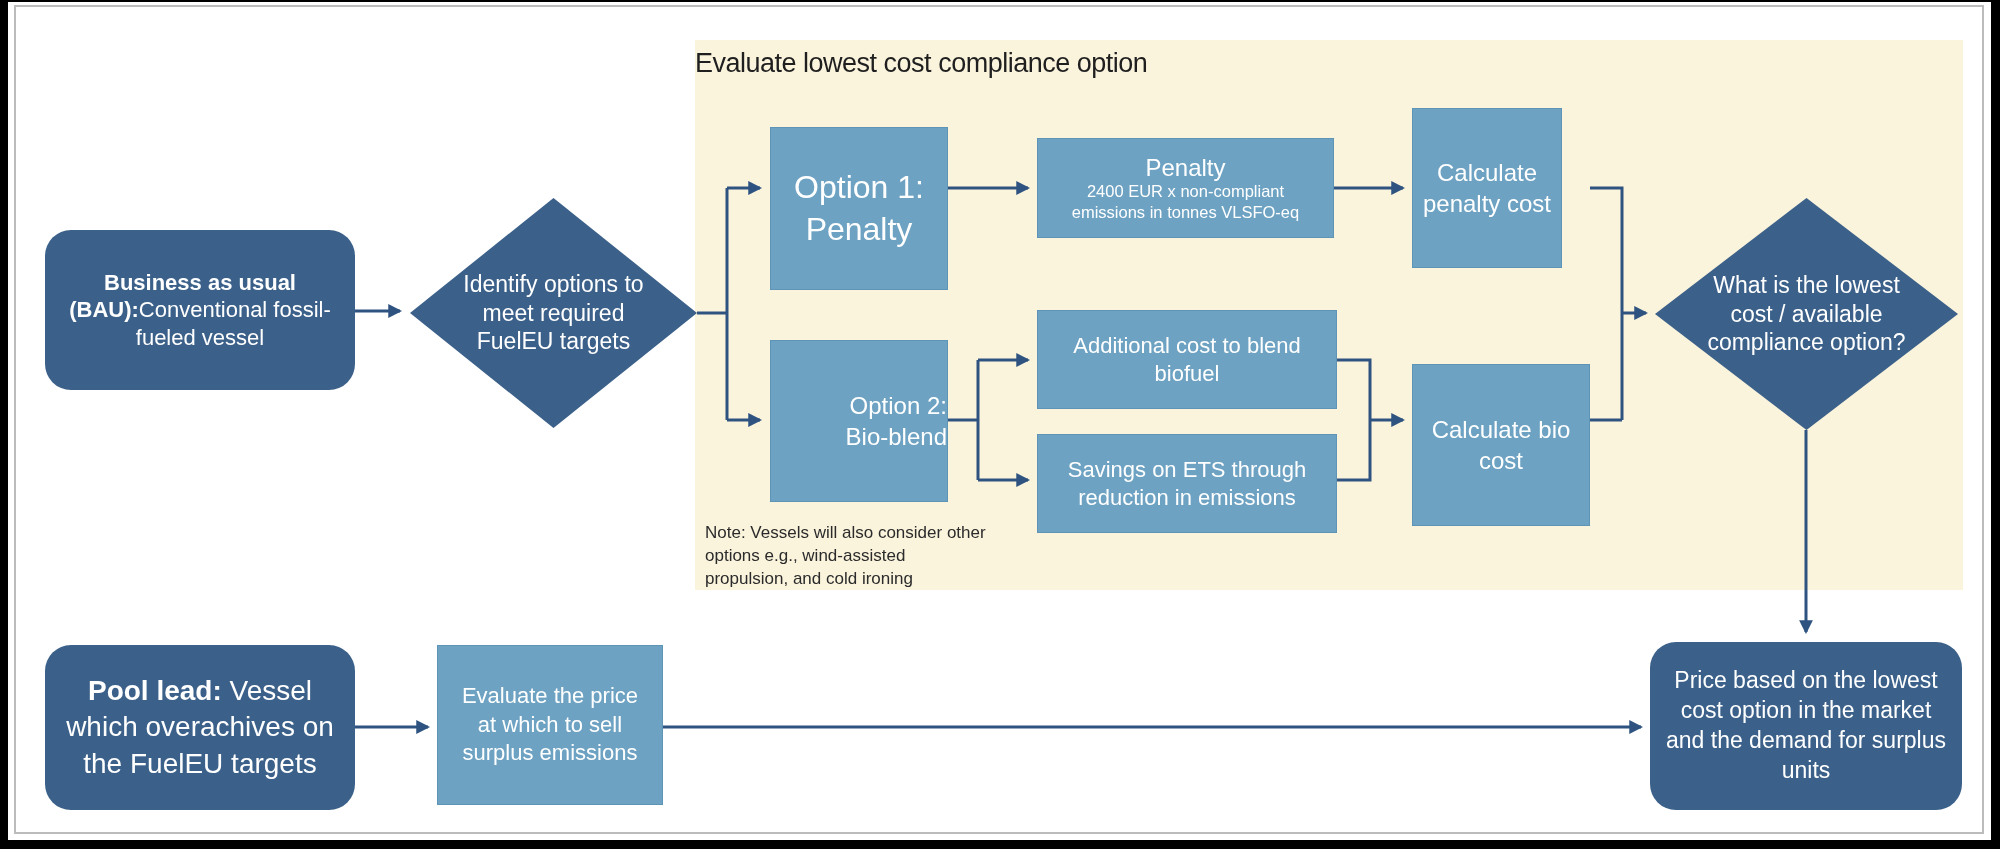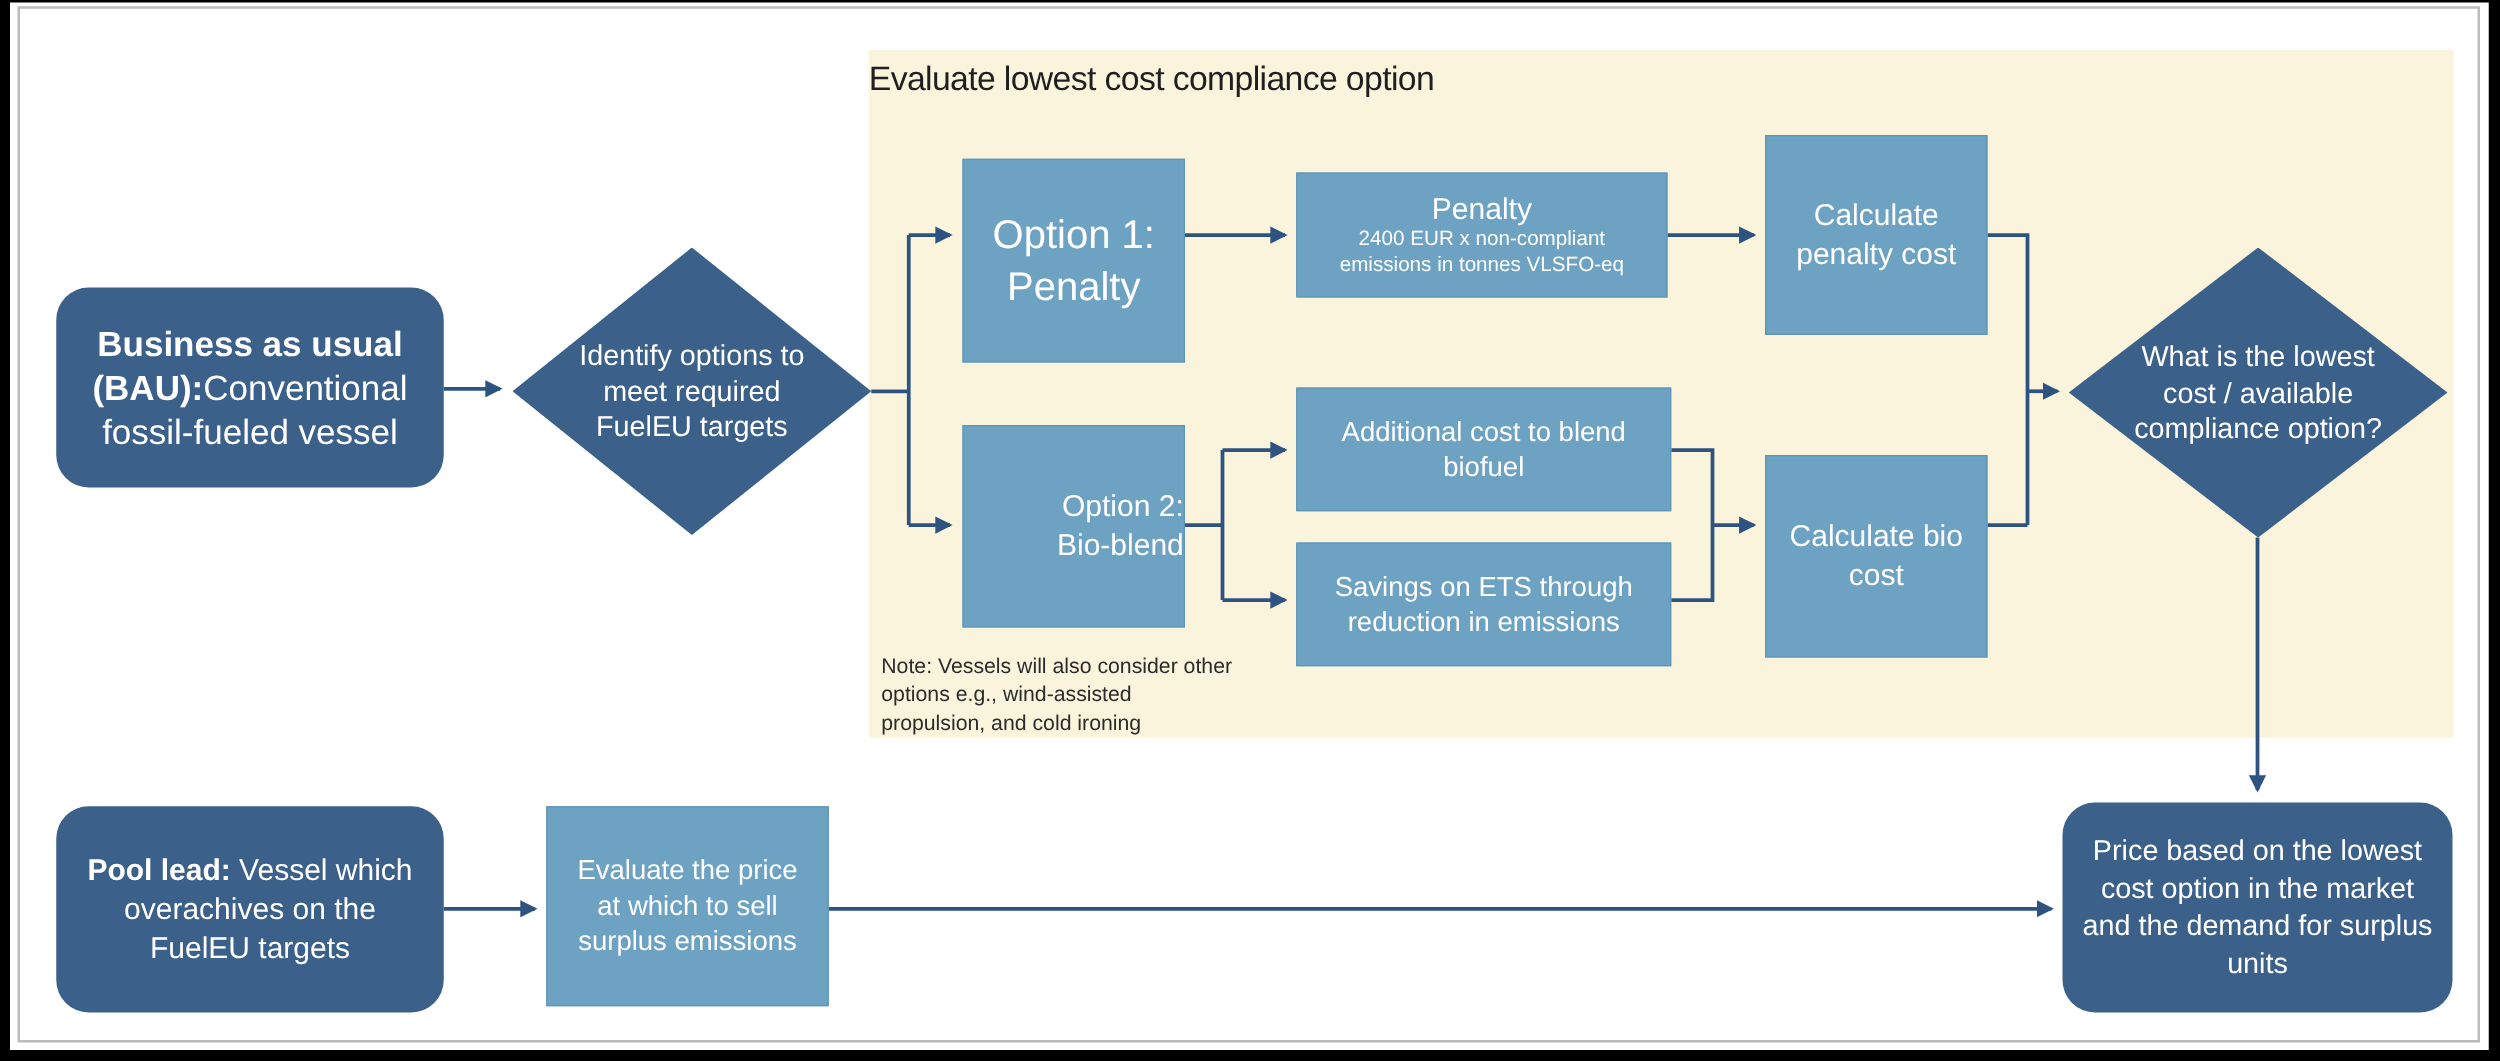--- a/index.html
+++ b/index.html
@@ -26,33 +26,33 @@
 
   .node { position:absolute; display:flex; flex-direction:column; align-items:center;
           justify-content:center; text-align:center; color:#ffffff; z-index:4; }
   .dark  { background:#3B6089; }
   .light { background:#6DA2C2; border:1px solid #5e94b5; }
   .round { border-radius:26px; }
 
   .diamond { clip-path: polygon(50% 0, 100% 50%, 50% 100%, 0 50%); background:#3B6089; }
   .diamond .txt { width:76%; }
 
-  .bau   { left:45px;  top:230px; width:310px; height:160px; font-size:28px; line-height:1.25; }
+  .bau   { left:45px;  top:230px; width:310px; height:160px; font-size:22px; line-height:1.25; }
   .d1    { left:410px; top:198px; width:287px; height:230px; font-size:23px; line-height:1.25; }
   .opt1  { left:770px; top:105px; width:178px; height:163px; font-size:32px; line-height:1.3;margin-top:22px; }
   .pen   { left:1037px; top:138px; width:297px; height:100px; }
   .pen .t1 { font-size:24px; line-height:1.15; }
   .pen .t2 { font-size:16.5px; line-height:1.25; width:92%;text-align:center; }
-  .calcp { left:1412px; top:108px; width:178px; height:160px; font-size:24px; line-height:1.3; }
+  .calcp { left:1412px; top:108px; width:150px; height:160px; font-size:24px; line-height:1.3; }
   .opt2  { left:770px; top:340px; width:178px; height:162px; font-size:24px; line-height:1.3;align-items:flex-end; }
   .addc  { left:1037px; top:310px; width:300px; height:99px; font-size:22px; line-height:1.25; }
   .sav   { left:1037px; top:434px; width:300px; height:99px; font-size:22px; line-height:1.25; }
   .calcb { left:1412px; top:340px; width:178px; height:162px; font-size:24px; line-height:1.3;margin-top:24px; }
   .d2    { left:1655px; top:198px; width:303px; height:232px; font-size:23px; line-height:1.25; }
-  .pool  { left:45px;  top:645px; width:310px; height:165px; font-size:24px; line-height:1.3; }
+  .pool  { left:45px;  top:645px; width:310px; height:165px; font-size:28px; line-height:1.3; }
   .evp   { left:437px; top:645px; width:226px; height:160px; font-size:22px; line-height:1.3; }
   .price { left:1650px; top:642px; width:312px; height:168px; font-size:23px; line-height:1.3; }
   .price .txt { width:92%; }
   .bau .txt, .pool .txt { width:88%; }
   .addc .txt { width:88%; }
   .evp .txt { width:88%; }
 
   .note { position:absolute; left:705px; top:522px; width:285px; z-index:4;
           font-size:17px; line-height:1.35; color:#2b2b2b; text-align:left; }
   b { font-weight:bold; }

